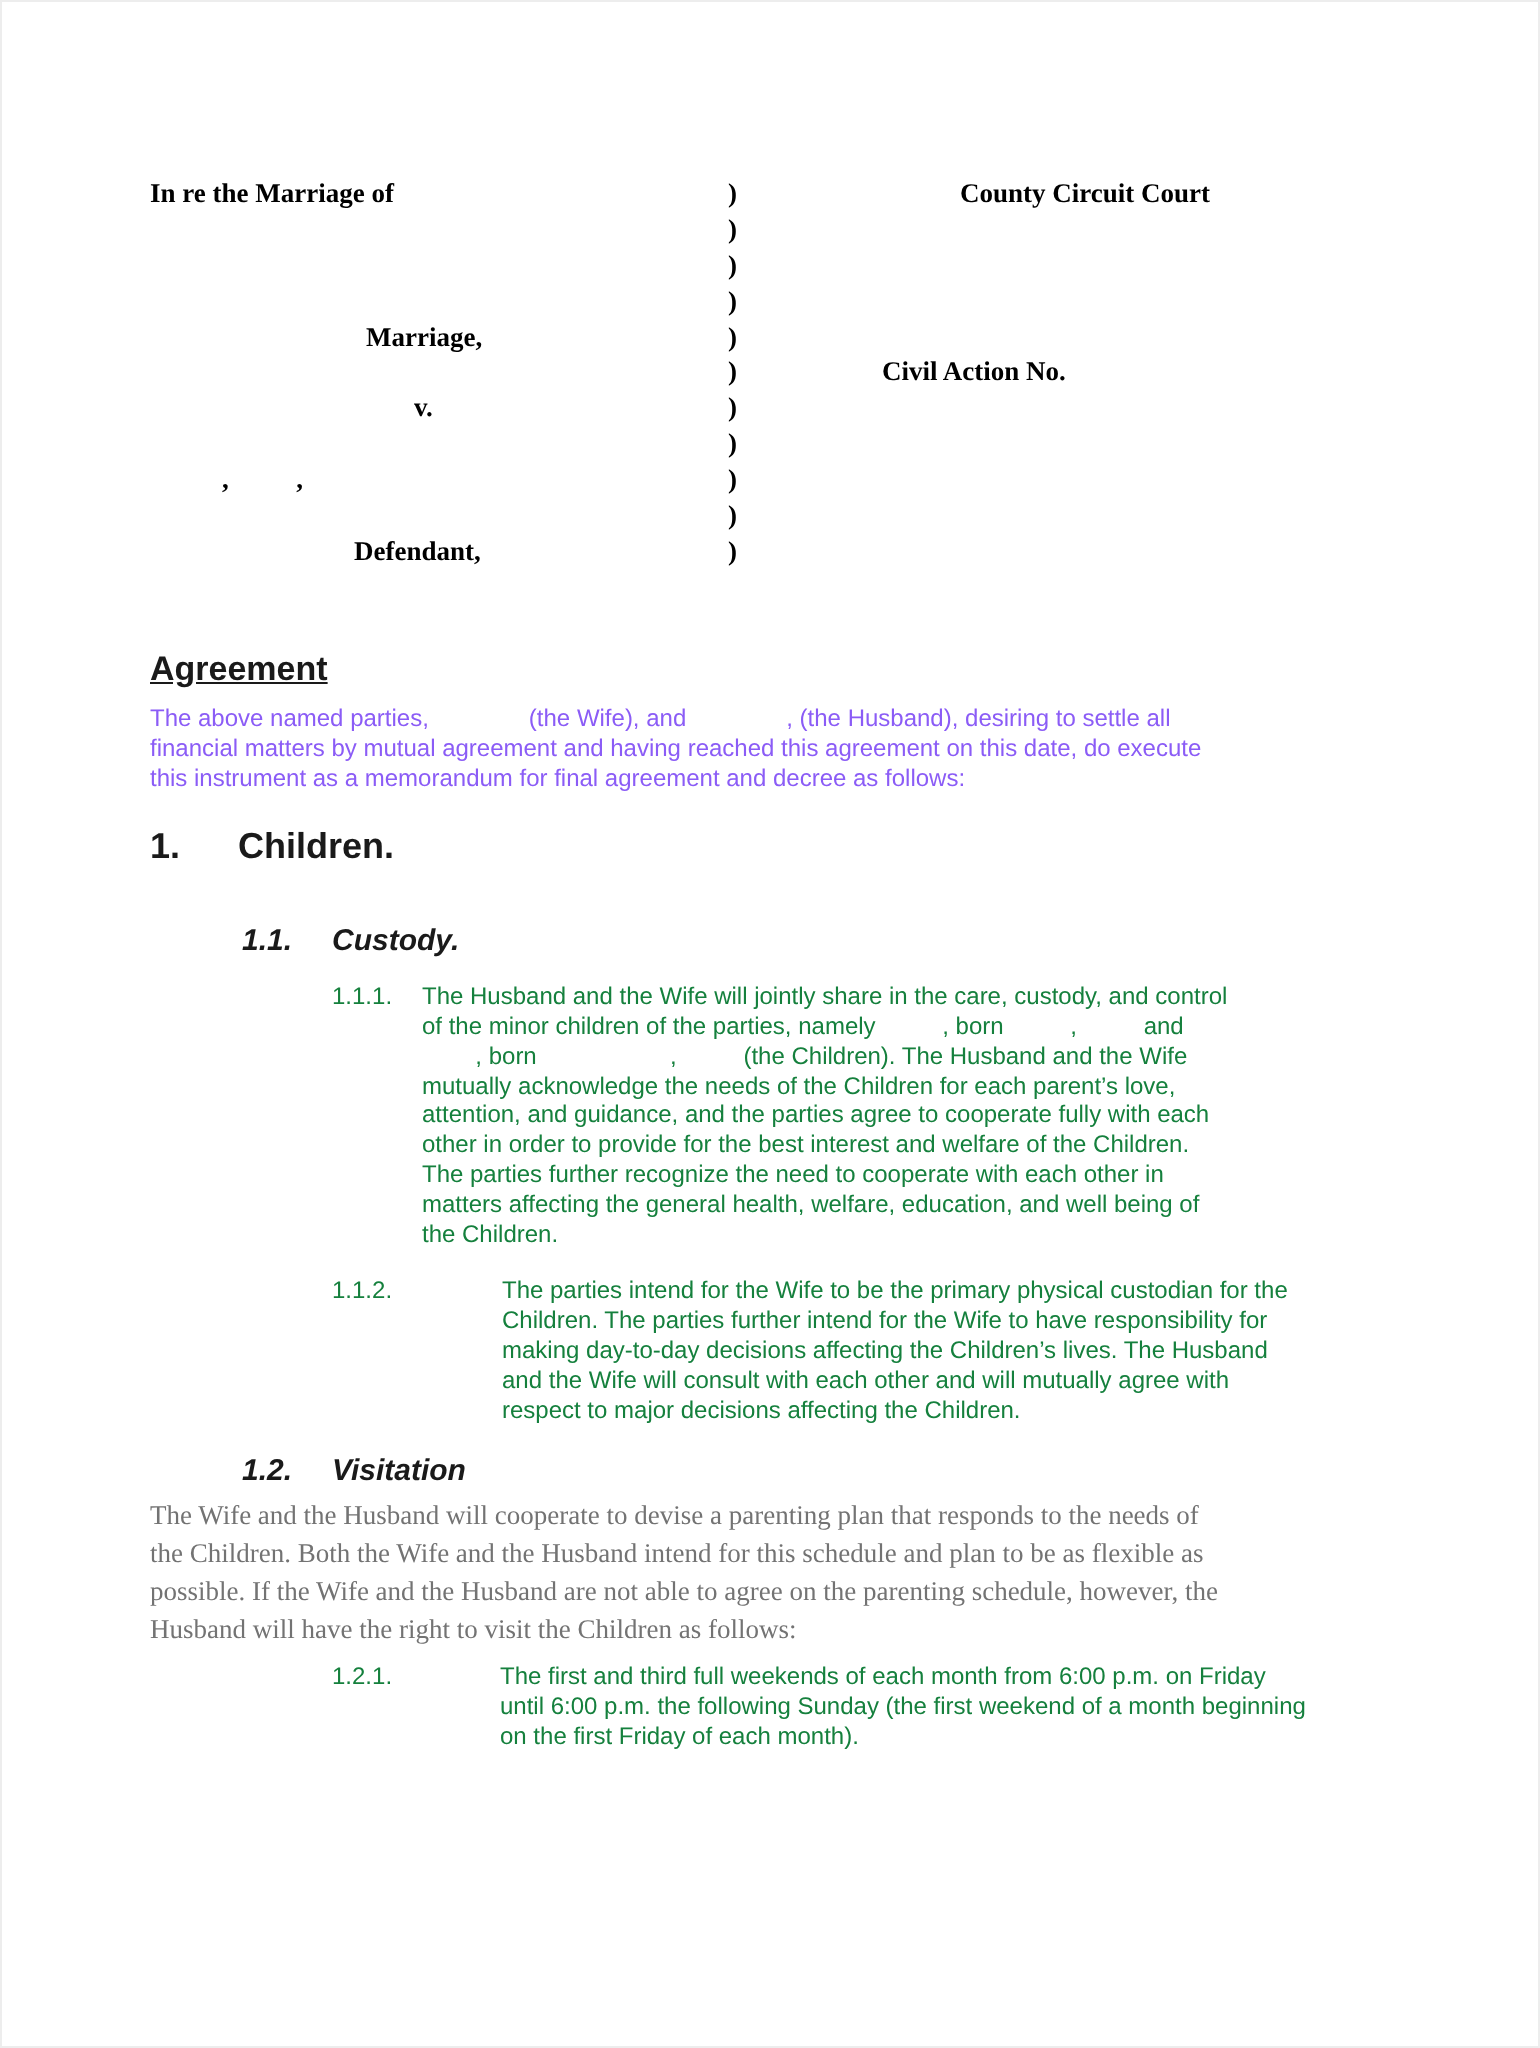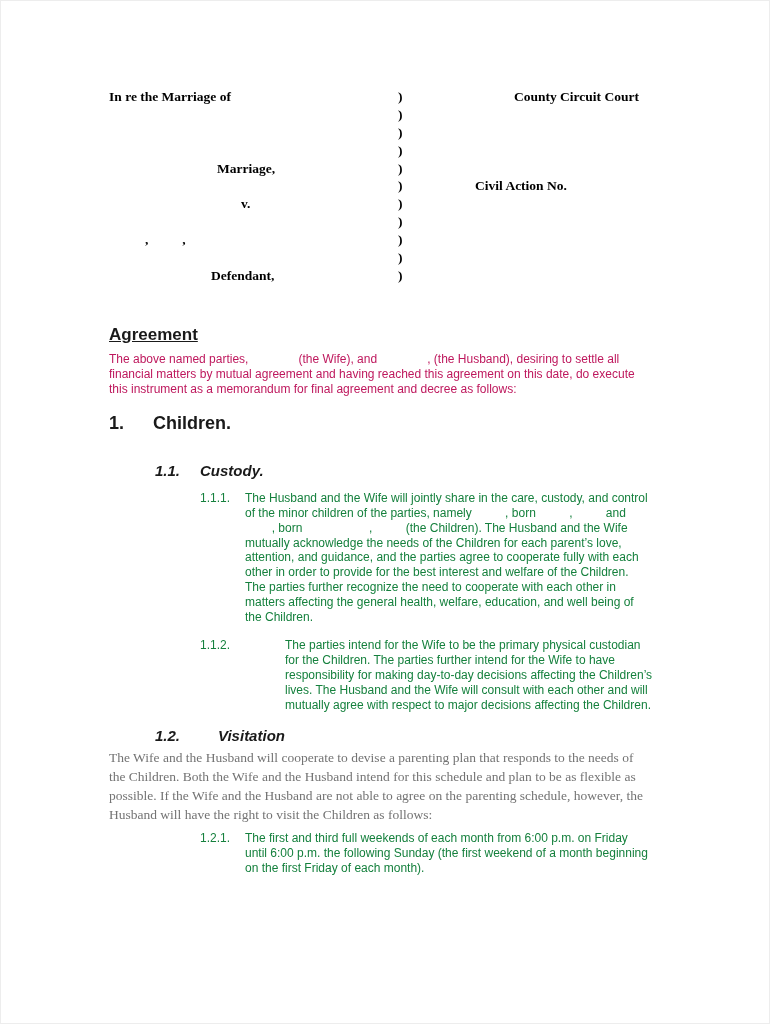--- a/index.html
+++ b/index.html
@@ -2,21 +2,21 @@
 <html><head>
 <meta charset="utf-8">
 <style>
   html,body{margin:0;padding:0;background:#fff;}
   .page{
     position:relative;
     width:770px;height:1024px;
     background:#ffffff;
     box-sizing:border-box;
     border:1px solid #ededed;
-    padding:87px 113px 0 108px;
+    padding:87px 113px 0 74px;
     color:#000;
     overflow:hidden;
   }
   
   .caption{
     font-family:"Liberation Serif", serif;
     font-weight:bold;
     font-size:13.5px;
     line-height:17.9px;
     color:#000;
@@ -41,21 +41,21 @@
     line-height:22px;
     text-align:left;
     text-decoration:underline;
     color:#1a1a1a;
   }
   .intro{
     margin:6px 0 0 0;
     font-family:"Liberation Sans", sans-serif;
     font-size:12px;
     line-height:15px;
-    color:#be185d;
+    color:#8b5cf6;
     width:543px;
   }
   .h1-row{
     display:flex;
     margin-top:15px;
     font-family:"Liberation Sans", sans-serif;
     font-weight:bold;
     font-size:18px;
     line-height:22px;
     color:#1a1a1a;
@@ -65,33 +65,33 @@
     display:flex;
     margin-left:46px;
     font-family:"Liberation Sans", sans-serif;
     font-weight:bold;
     font-style:italic;
     font-size:15px;
     line-height:19px;
     color:#1a1a1a;
   }
   .h2-row.custody{margin-top:27px;}
-  .h2-row.visitation{margin-top:14px;gap:18px;}
+  .h2-row.visitation{margin-top:14px;}
   .h2-num{width:45px;flex-shrink:0;}
   .clause{
     display:flex;
     margin-left:91px;
     font-family:"Liberation Sans", sans-serif;
     font-size:12px;
     line-height:14.9px;
     color:#15803d;
   }
   .clause.c111{margin-top:11px;}
   .clause.c112{margin-top:13px;gap:40px;}
-  .clause.c121{margin-top:7px;}
+  .clause.c121{margin-top:7px;gap:39px;}
   .clause-num{width:45px;flex-shrink:0;}
   .clause-text{width:406px;}
   .serif-para{
     margin:4px 0 0 0;
     font-family:Liberation Serif, serif;
     font-size:13.5px;
     line-height:18.7px;
     color:#737373;
     width:543px;
   }

